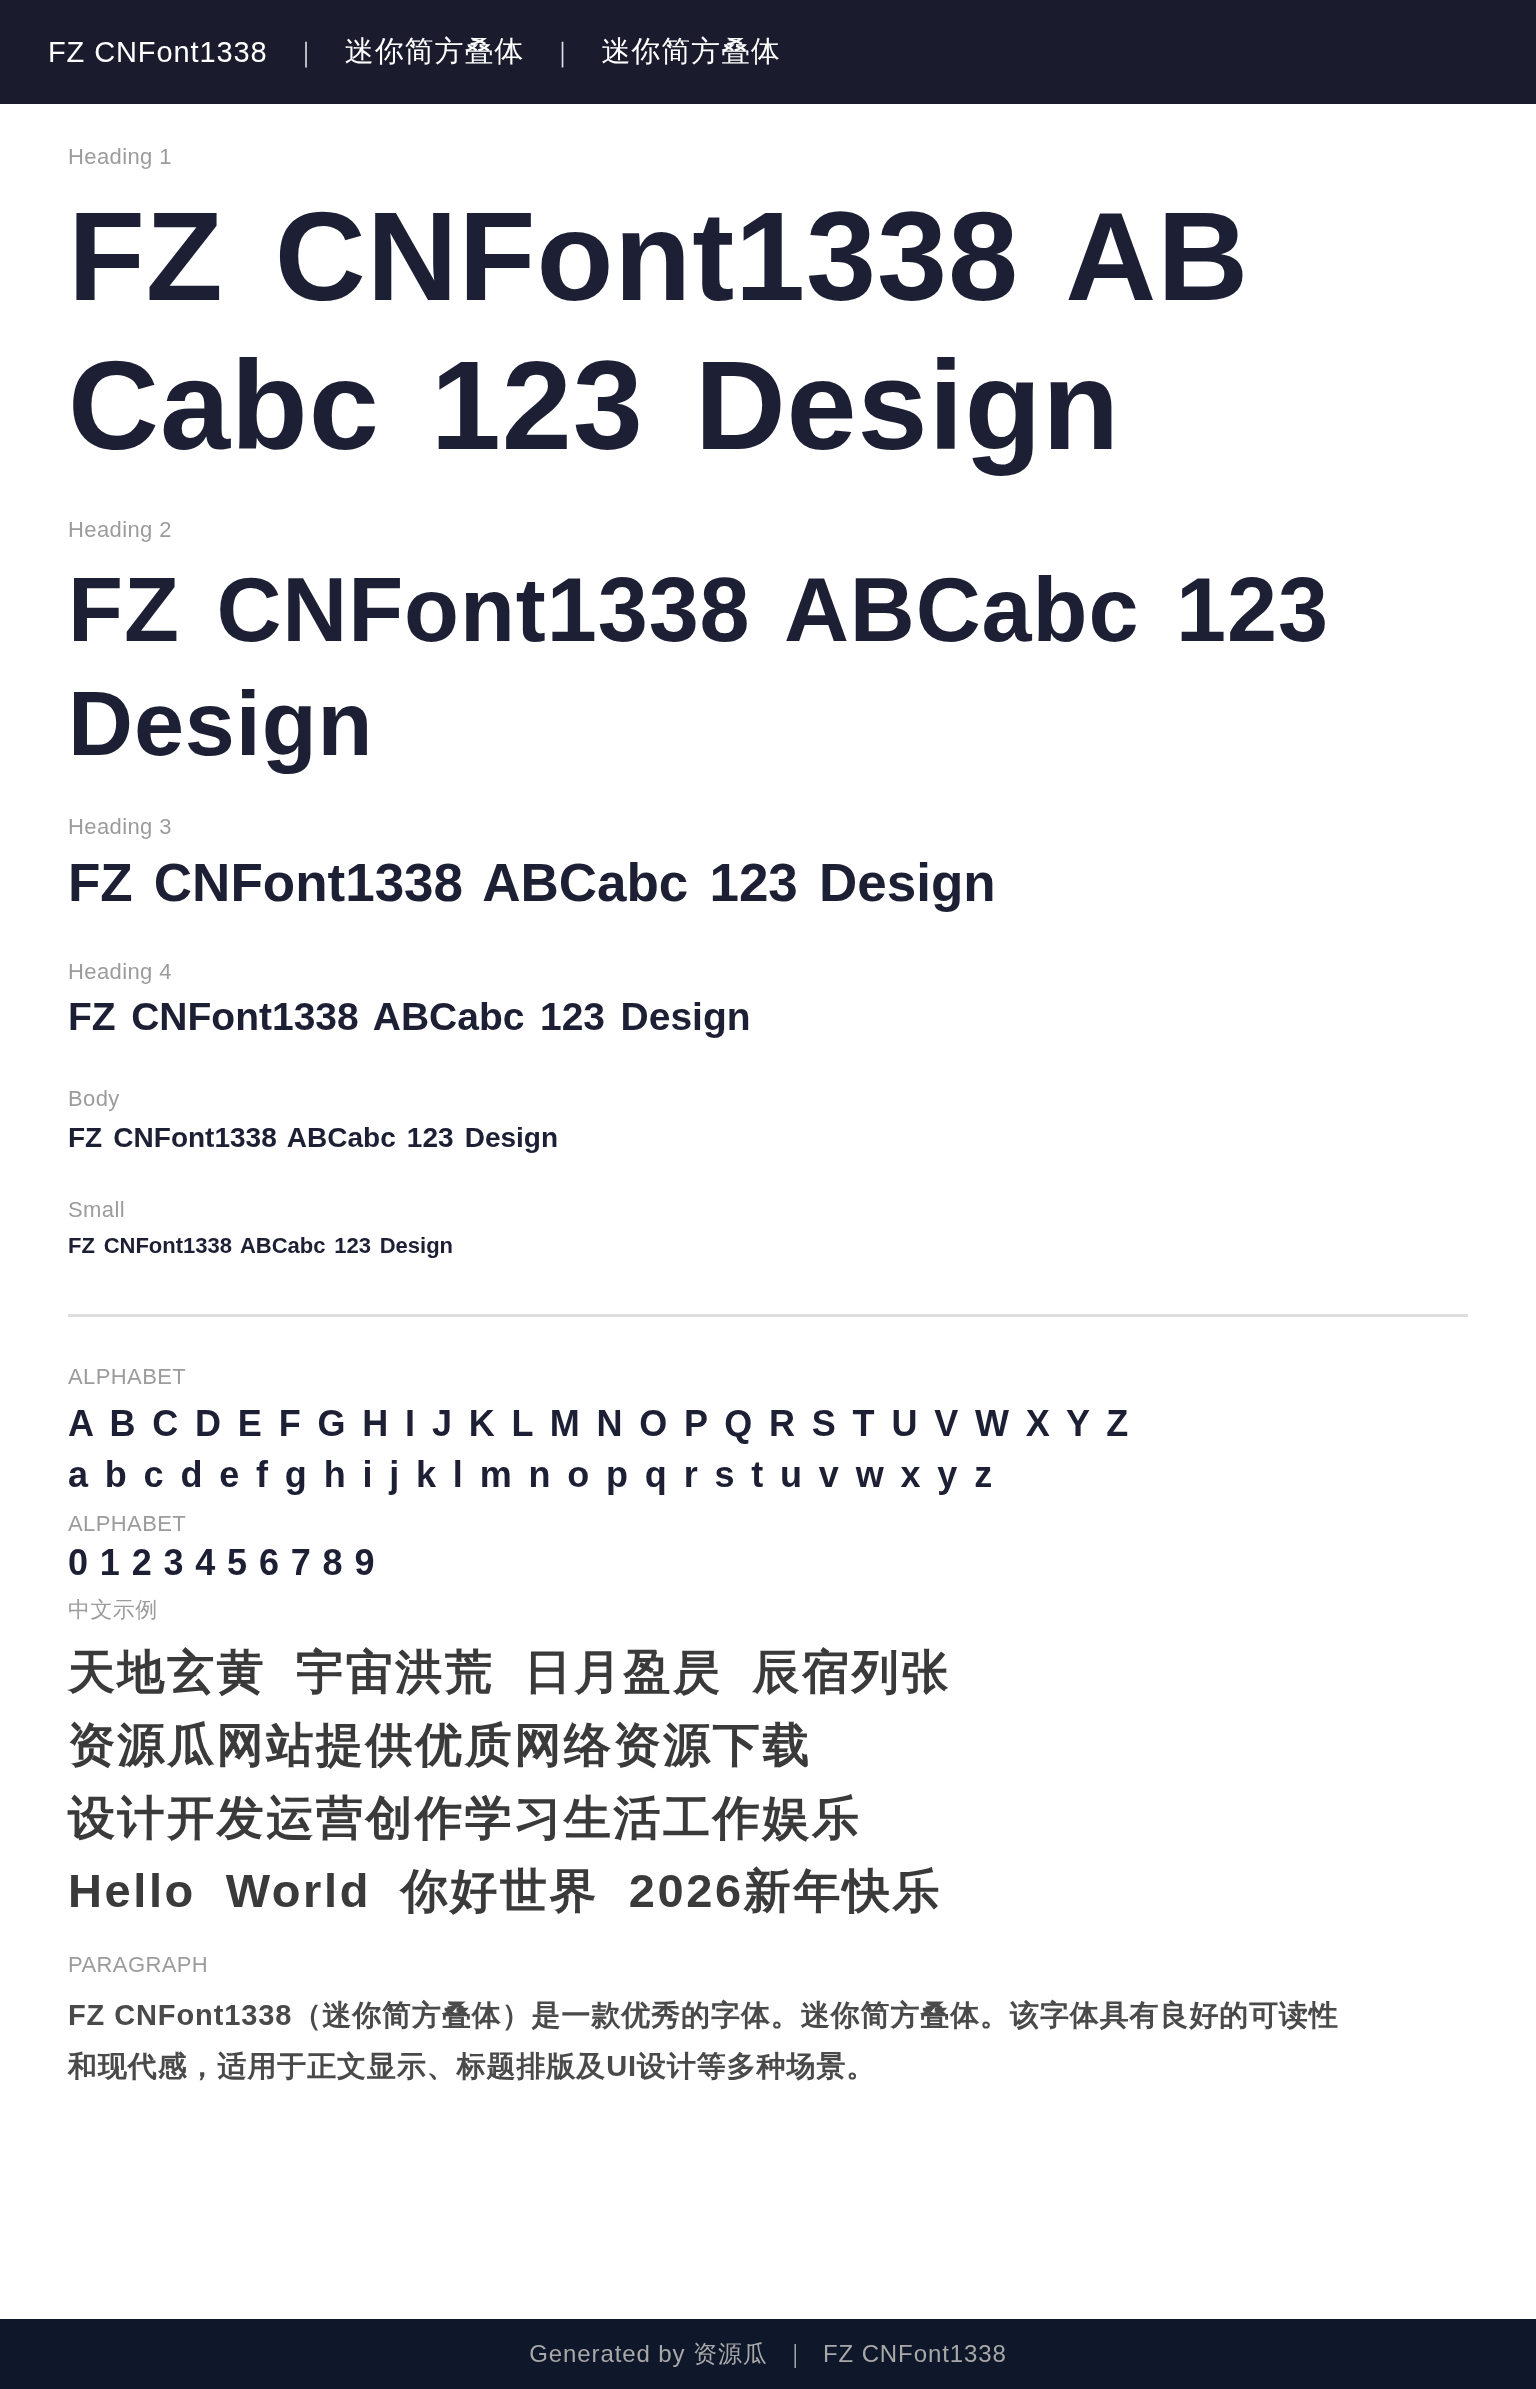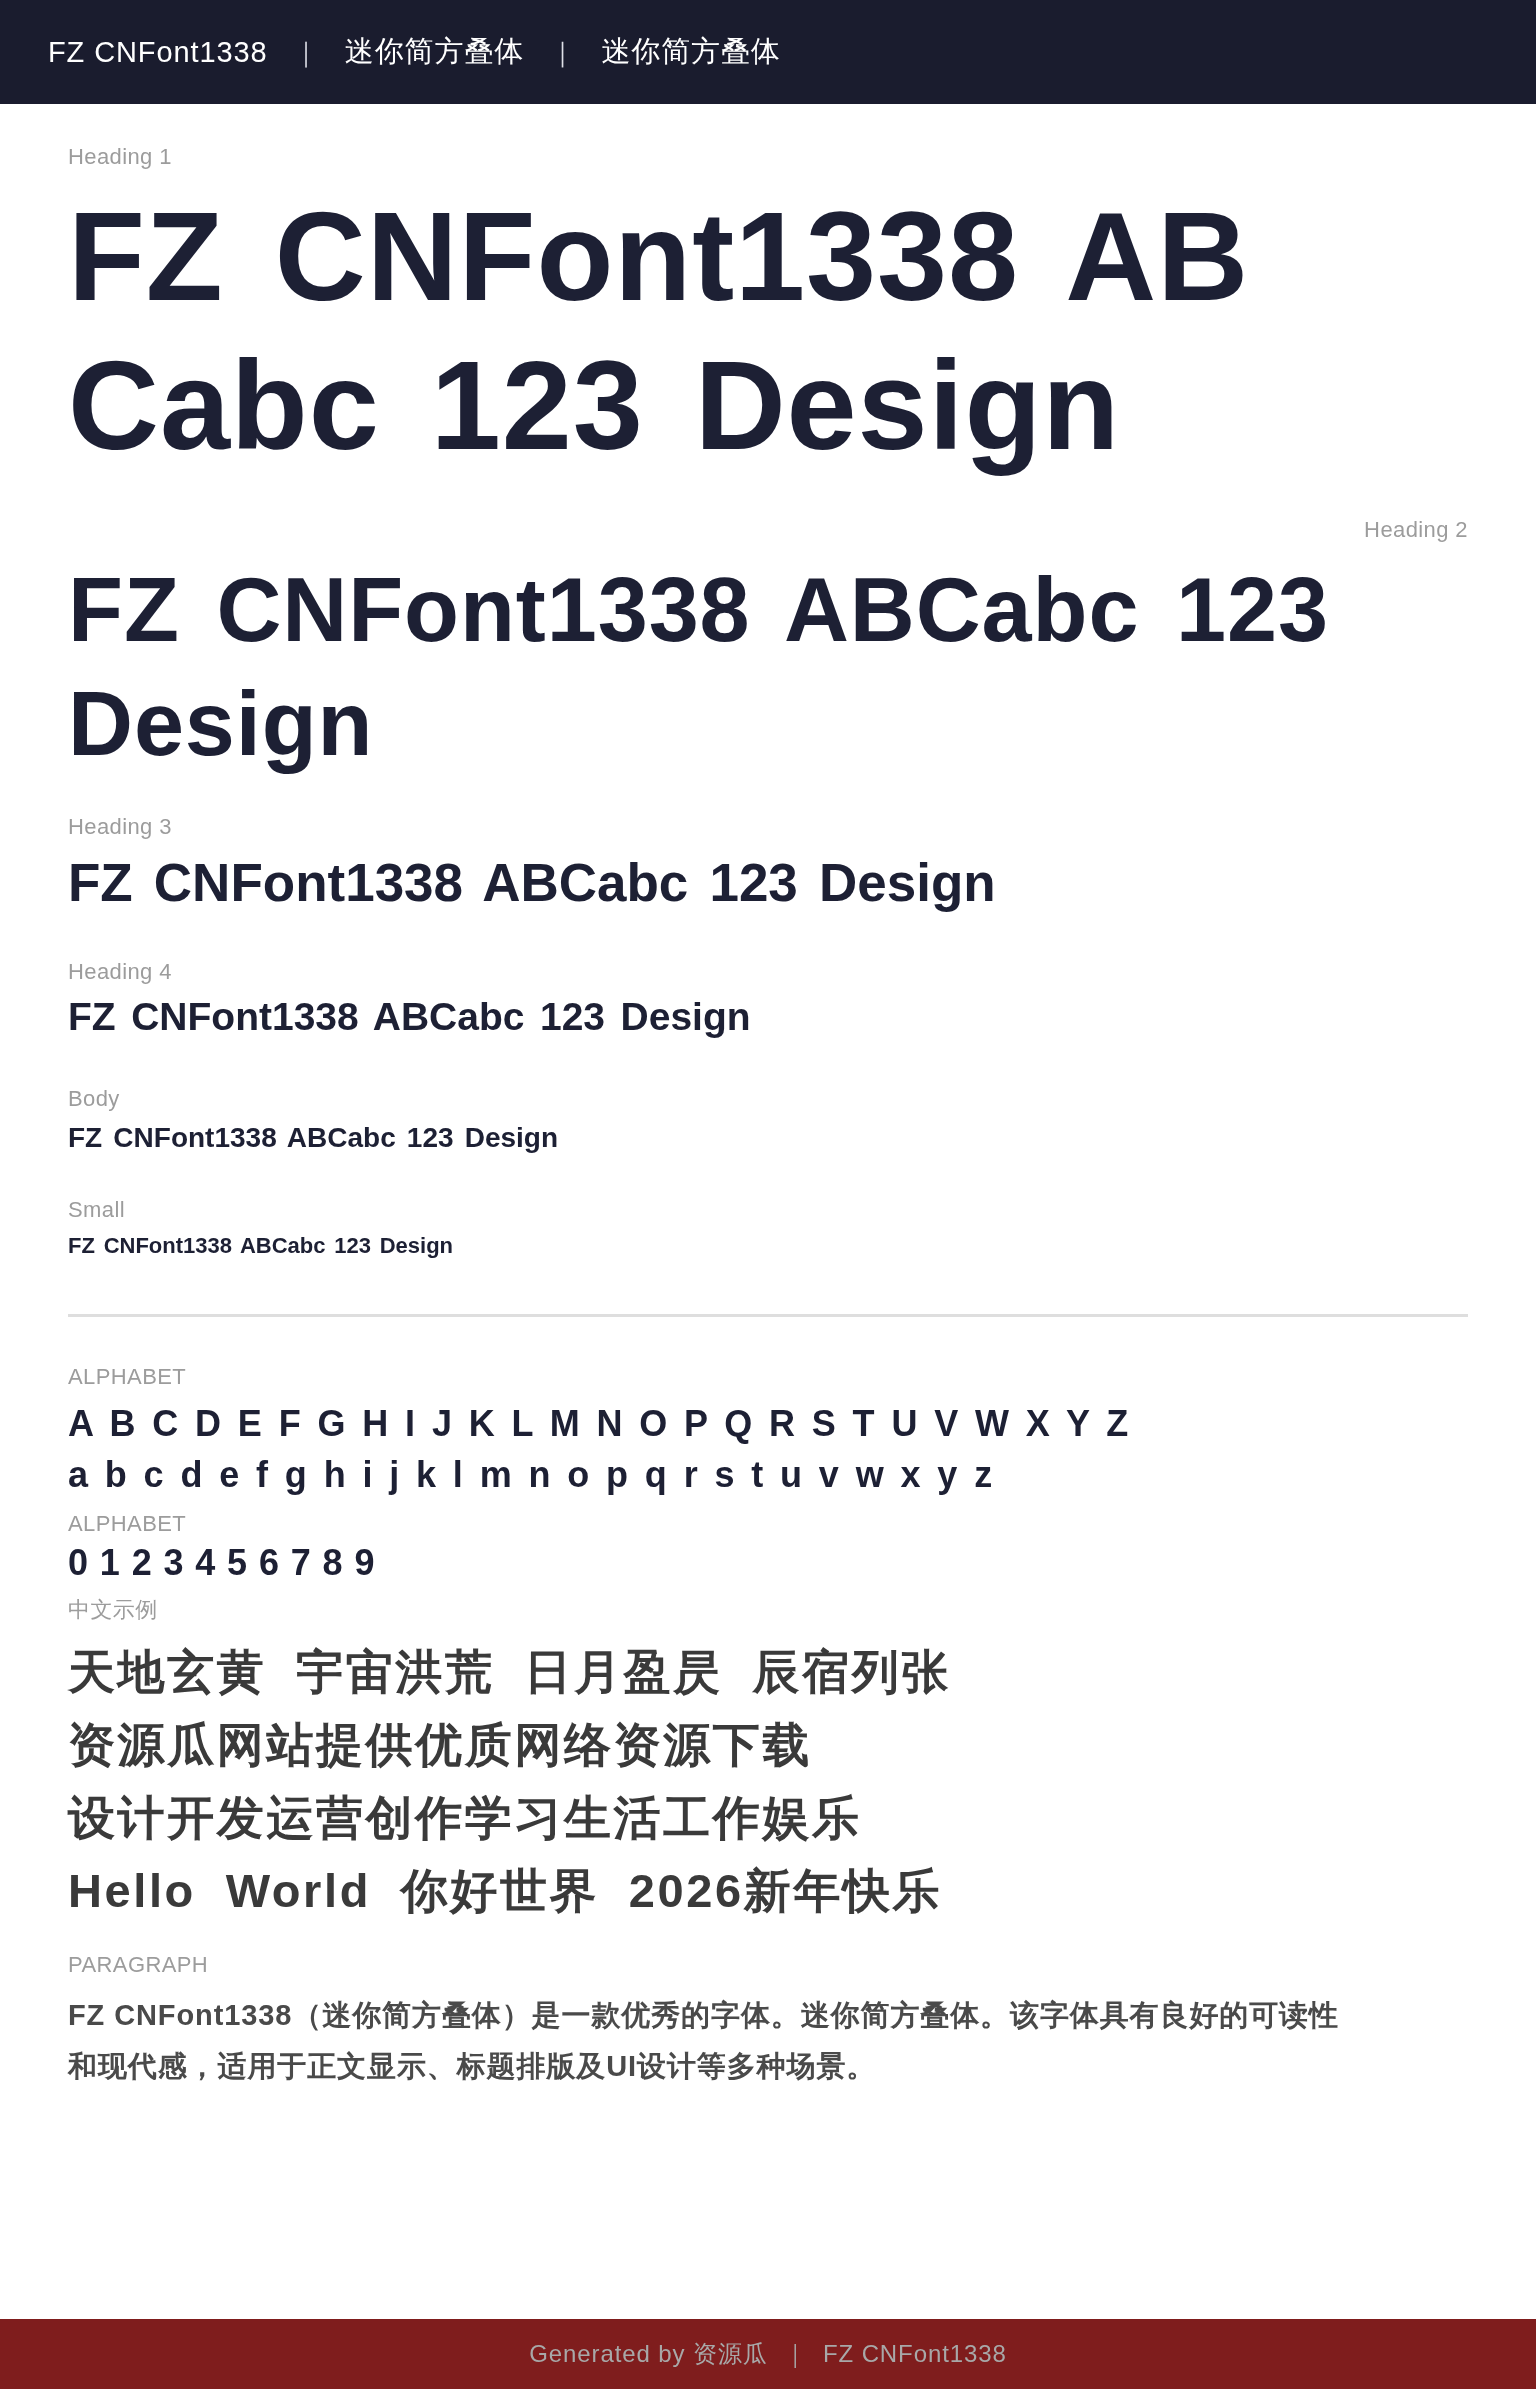--- a/index.html
+++ b/index.html
@@ -49,21 +49,21 @@
     word-spacing: 0.12em;
   }
   .t-h1   { font-size: 126px; line-height: 149px; max-width: 1220px; word-break: break-all; margin-top: 12px; letter-spacing: 0.9px; }
   .t-h2   { font-size: 90px; line-height: 114px; margin-top: 10.2px; letter-spacing: 0.9px; }
   .t-h3   { font-size: 53px;  line-height: 68px;  margin-top: 8.5px; }
   .t-h4   { font-size: 39px;  line-height: 51px;  margin-top: 6.8px; }
   .t-body { font-size: 28px;  line-height: 38px;  margin-top: 6.8px; }
   .t-small{ font-size: 22px;  line-height: 31px;  margin-top: 6.8px; }
 
   .mt-s1 { margin-top: 39px; }
-  .mt-s2 { margin-top: 36px; text-align: right; }
+  .mt-s2 { margin-top: 36px; }
   .mt-s3 { margin-top: 32px; }
   .mt-s4 { margin-top: 41px; }
   .mt-s5 { margin-top: 43px; }
   .mt-s6 { margin-top: 39px; }
 
   .divider {
     border: none;
     height: 2.6px;
     background: #dedede;
     margin: 53px 0 0 0;
@@ -113,21 +113,21 @@
     letter-spacing: 0.9px;
   }
 
   
   .footer {
     position: absolute;
     bottom: 0;
     left: 0;
     width: 100%;
     height: 70px;
-    background: #7f1d1d;
+    background: #0f172a;
     display: flex;
     align-items: center;
     justify-content: center;
     color: #a8a8a8;
     font-size: 24px;
     letter-spacing: 0.9px;
   }
   .footer .sep { margin: 0 15.4px; }
 </style>
 </head>

